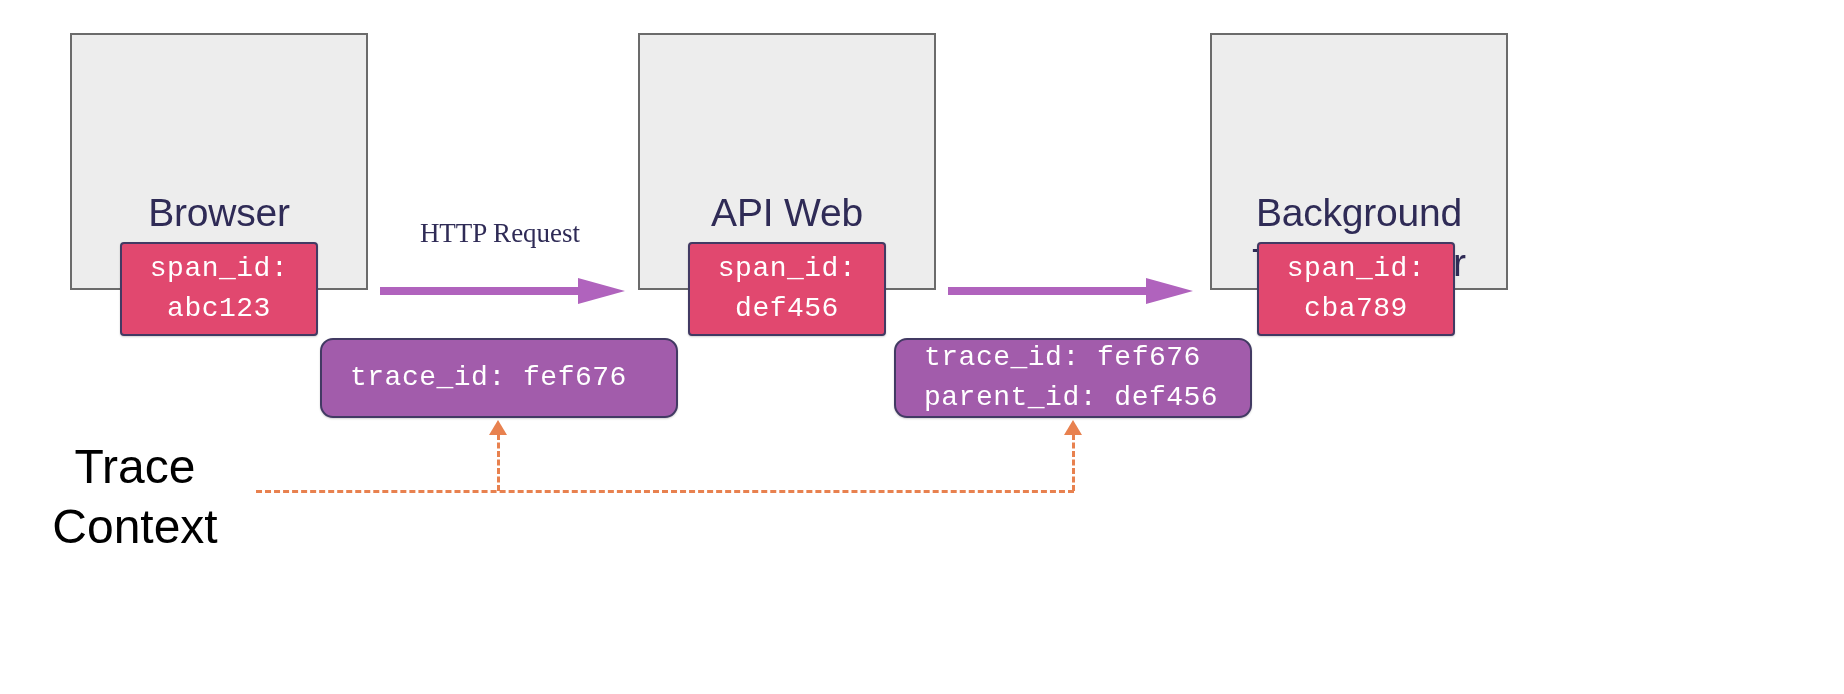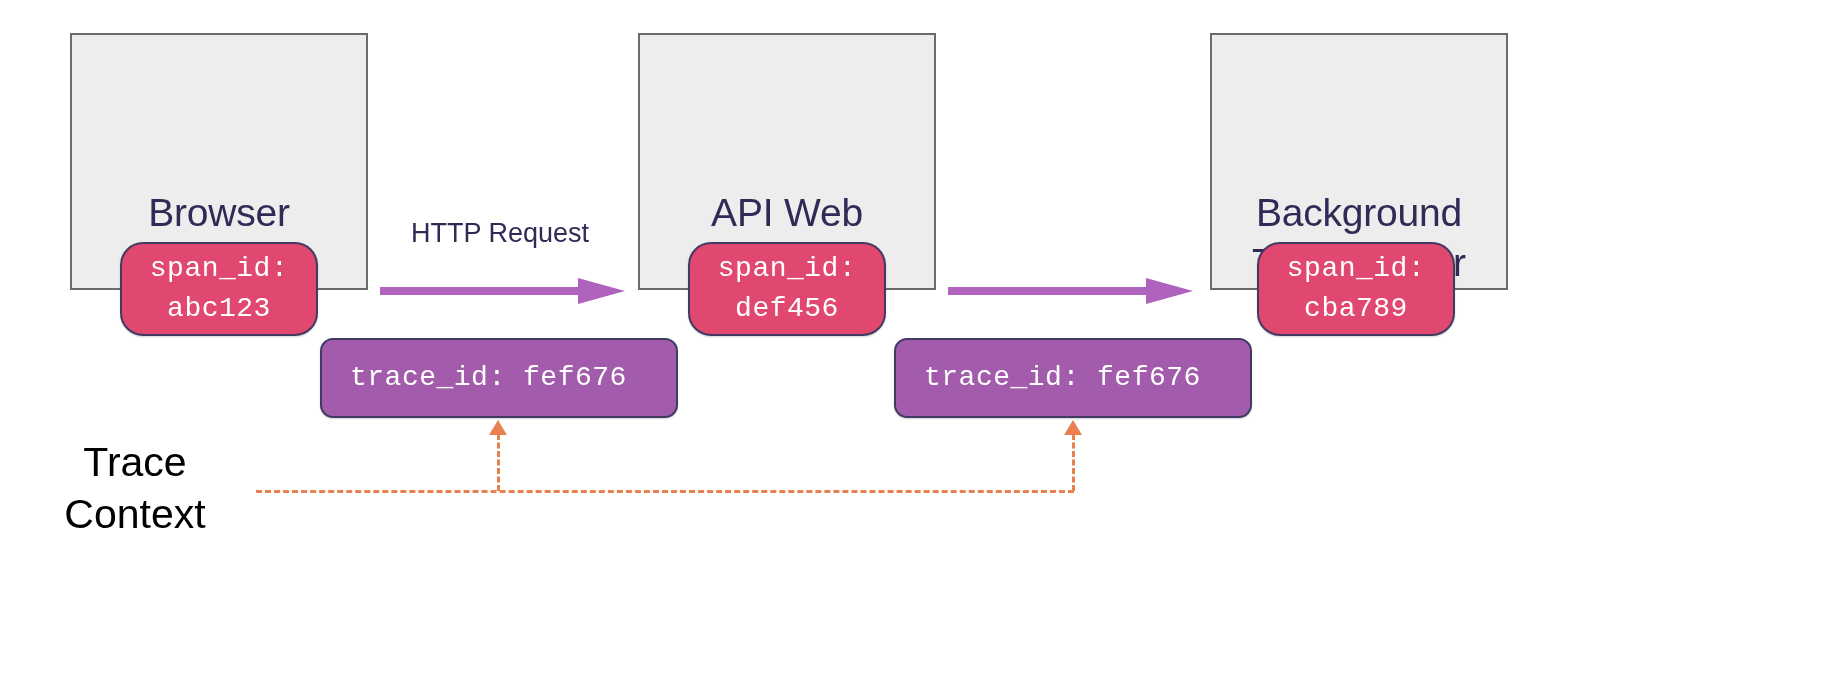--- a/index.html
+++ b/index.html
@@ -37,21 +37,21 @@
     white-space: pre-line;
     letter-spacing: -0.2px;
     margin-top: -8px;
   }
 
   
   .span-badge {
     position: absolute;
     background: #e1486f;
     border: 2px solid #423a63;
-    border-radius: 23px;
+    border-radius: 4px;
     box-sizing: border-box;
     display: flex;
     flex-direction: column;
     align-items: center;
     justify-content: center;
     box-shadow: 0 1px 2px rgba(0,0,0,0.18);
   }
   .span-badge .line {
     font-family: "Liberation Mono", monospace;
     font-size: 28px;
@@ -84,21 +84,21 @@
     letter-spacing: 0.5px;
   }
 
   
   .flow-arrow {
     position: absolute;
     height: 26px;
   }
   .flow-label {
     position: absolute;
-    font-family: Liberation Sans, sans-serif;
+    font-family: Liberation Serif, serif;
     font-size: 27px;
     color: #2f2b56;
     text-align: center;
     white-space: nowrap;
   }
 
   
   .dash-h {
     position: absolute;
     border-top: 3px dashed #e8814f;
@@ -115,21 +115,21 @@
     height: 0;
     border-left: 9px solid transparent;
     border-right: 9px solid transparent;
     border-bottom: 15px solid #e8814f;
   }
 
   
   .legend-label {
     position: absolute;
     font-family: "Liberation Sans", sans-serif;
-    font-size: 41px;
+    font-size: 48px;
     line-height: 1.26;
     color: #000000;
     text-align: center;
     white-space: pre-line;
   }
 </style>
 </head>
 <body>
 
 <div id="canvas">
@@ -174,20 +174,21 @@
     <div class="line">span_id:</div>
     <div class="line">cba789</div>
   </div>
 
   <div class="trace-box" style="left:320px; top:338px; width:358px; height:80px;">
     <div class="line">trace_id: fef676</div>
   </div>
 
   <div class="trace-box" style="left:894px; top:338px; width:358px; height:80px;">
     <div class="line">trace_id: fef676</div>
+    <div class="line">parent_id: def456</div>
   </div>
 
   <div class="dash-h" style="left:256px; top:490px; width:818px;"></div>
 
   <div class="dash-v" style="left:497px; top:434px; height:57px;"></div>
   <div class="dash-arrowhead" style="left:489px; top:420px;"></div>
 
   <div class="dash-v" style="left:1072px; top:434px; height:57px;"></div>
   <div class="dash-arrowhead" style="left:1064px; top:420px;"></div>
 

